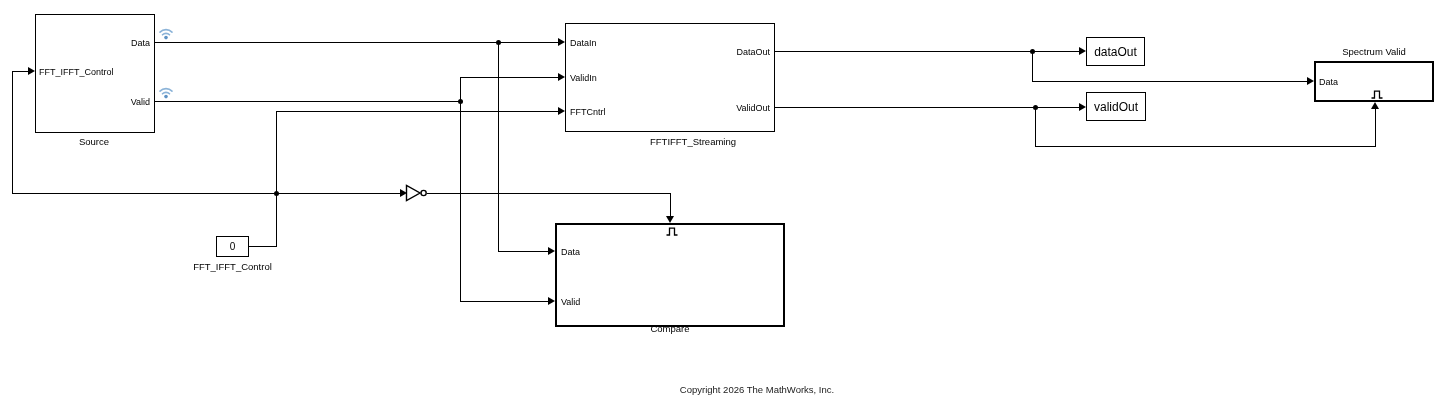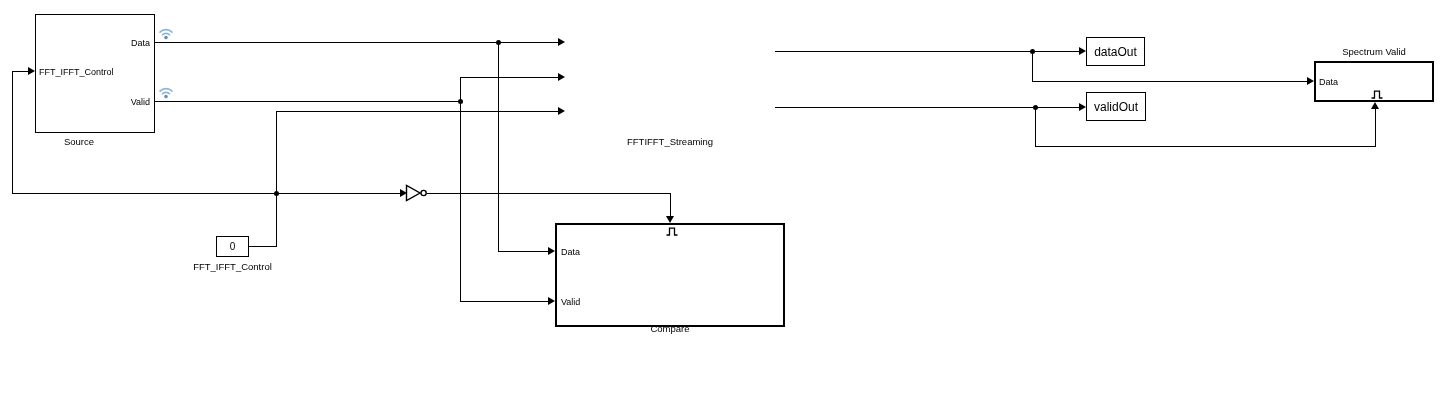--- a/index.html
+++ b/index.html
@@ -106,38 +106,45 @@
       <polygon points="1.5,1.5 1.5,16.5 15,9" fill="#ffffff" stroke="#000000" stroke-width="1.4"></polygon>
       <circle cx="18.6" cy="9" r="2.6" fill="#ffffff" stroke="#000000" stroke-width="1.4"></circle>
     </svg>
   </div>
 
   <div class="blk" style="left:35px;top:14px;width:120px;height:119px">
     <span class="portlabel" style="left:3px;top:57px">FFT_IFFT_Control</span>
     <span class="portlabel r" style="right:4px;top:28px">Data</span>
     <span class="portlabel r" style="right:4px;top:87px">Valid</span>
   </div>
-  <div class="caption" style="left:19px;top:137px;width:120px">Source</div>
+  <div class="caption" style="left:34px;top:137px;width:120px">Source</div>
 
   <div class="icon" style="left:158px;top:26px">
     <svg width="16" height="15" viewBox="0 0 16 15">
       <path d="M4.5,8.8 A4.9,4.9 0 0 1 11.5,8.8" fill="none" stroke="#8bb3d8" stroke-width="1.6" stroke-linecap="round"></path>
       <path d="M2,6.1 A8.4,8.4 0 0 1 14,6.1" fill="none" stroke="#8bb3d8" stroke-width="1.6" stroke-linecap="round"></path>
       <circle cx="8" cy="11.6" r="1.8" fill="#5e92c4"></circle>
     </svg>
   </div>
   <div class="icon" style="left:158px;top:85px">
     <svg width="16" height="15" viewBox="0 0 16 15">
       <path d="M4.5,8.8 A4.9,4.9 0 0 1 11.5,8.8" fill="none" stroke="#8bb3d8" stroke-width="1.6" stroke-linecap="round"></path>
       <path d="M2,6.1 A8.4,8.4 0 0 1 14,6.1" fill="none" stroke="#8bb3d8" stroke-width="1.6" stroke-linecap="round"></path>
       <circle cx="8" cy="11.6" r="1.8" fill="#5e92c4"></circle>
     </svg>
   </div>
 
-  <div class="caption" style="left:565px;top:137px;width:210px">FFTIFFT_Streaming</div>
+  <div class="blk" style="left:565px;top:23px;width:210px;height:109px">
+    <span class="portlabel" style="left:4px;top:19px">DataIn</span>
+    <span class="portlabel" style="left:4px;top:54px">ValidIn</span>
+    <span class="portlabel" style="left:4px;top:88px">FFTCntrl</span>
+    <span class="portlabel r" style="right:4px;top:28px">DataOut</span>
+    <span class="portlabel r" style="right:4px;top:84px">ValidOut</span>
+  </div>
+  <div class="caption" style="left:588px;top:137px;width:210px">FFTIFFT_Streaming</div>
 
   <div class="blk bigtext" style="left:1086px;top:37px;width:59px;height:29px">
     <span>dataOut</span>
   </div>
   <div class="blk bigtext" style="left:1086px;top:92px;width:60px;height:29px">
     <span>validOut</span>
   </div>
 
   <div class="caption" style="left:1314px;top:47px;width:120px">Spectrum Valid</div>
   <div class="blk thick" style="left:1314px;top:61px;width:120px;height:41px">
@@ -159,14 +166,15 @@
     <span class="portlabel" style="left:4px;top:77px">Valid</span>
     <span class="icon" style="left:109px;top:2px">
       <svg width="12" height="9" viewBox="0 0 12 9">
         <path d="M0.5,8 H3.5 V1.2 H8.5 V8 H11.5" fill="none" stroke="#000" stroke-width="1.3"></path>
       </svg>
     </span>
   </div>
   <div class="caption" style="left:555px;top:324px;width:230px">Compare</div>
 
 
+  <div class="copyright">Copyright 2026 The MathWorks, Inc.</div>
 
 </div>
 
 </body></html>

